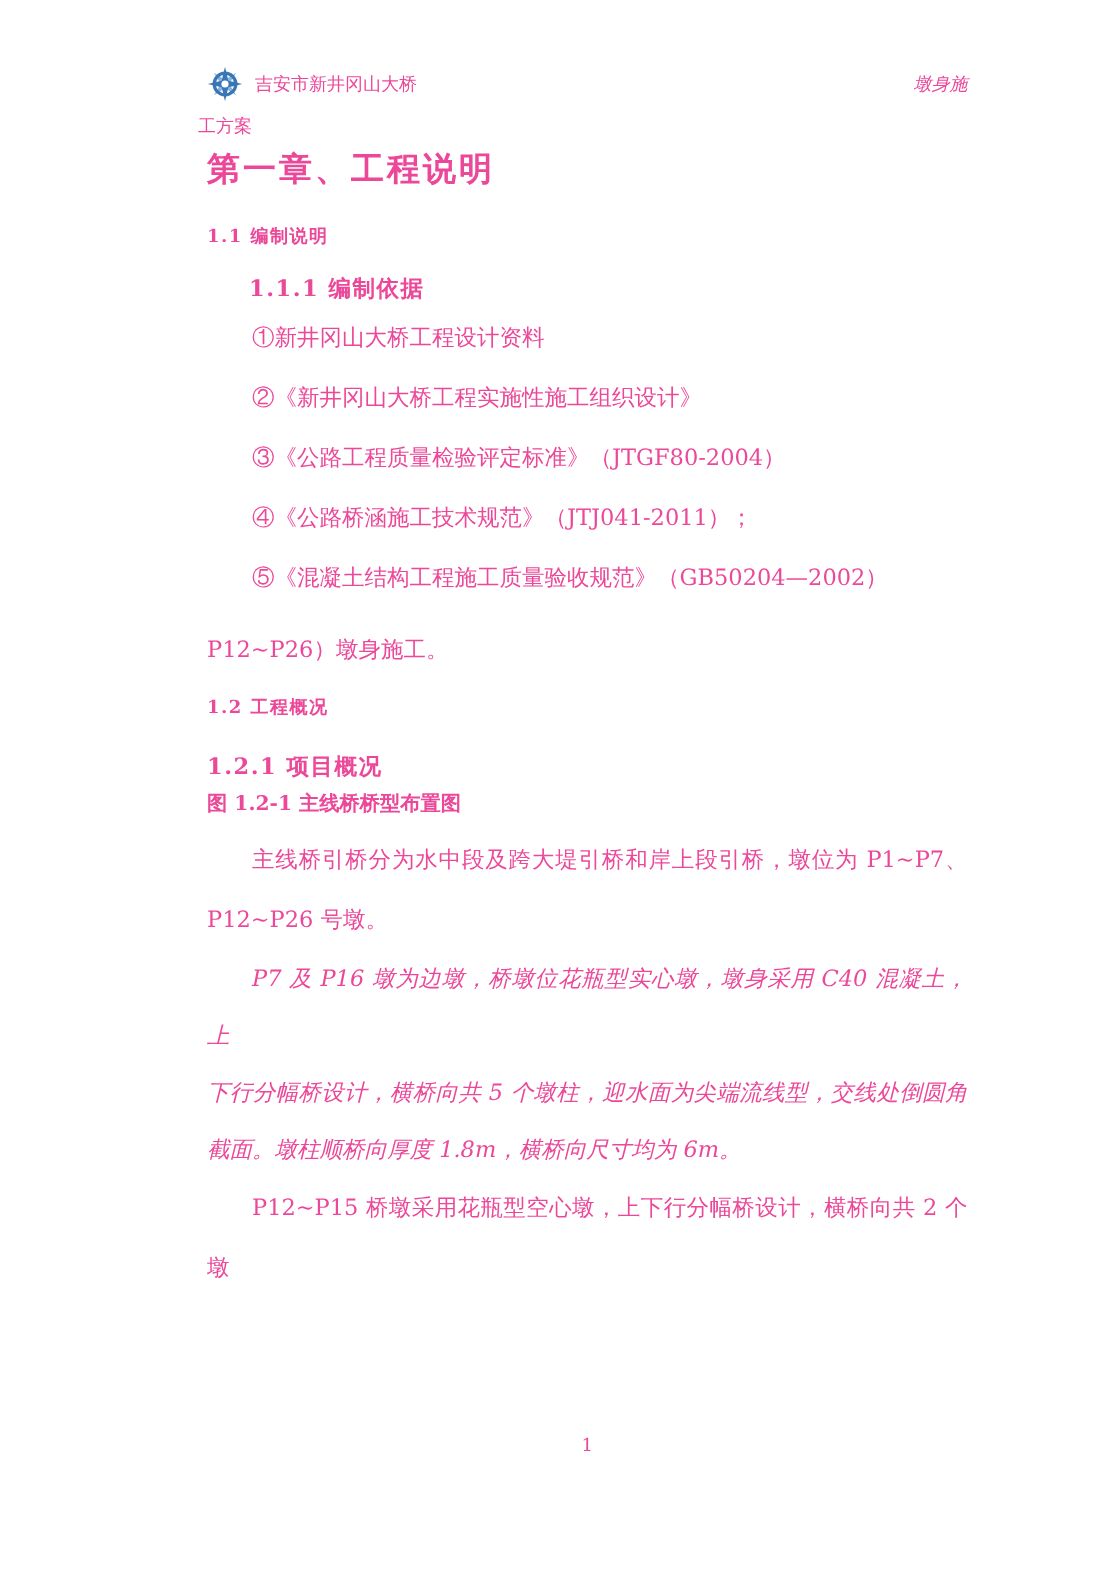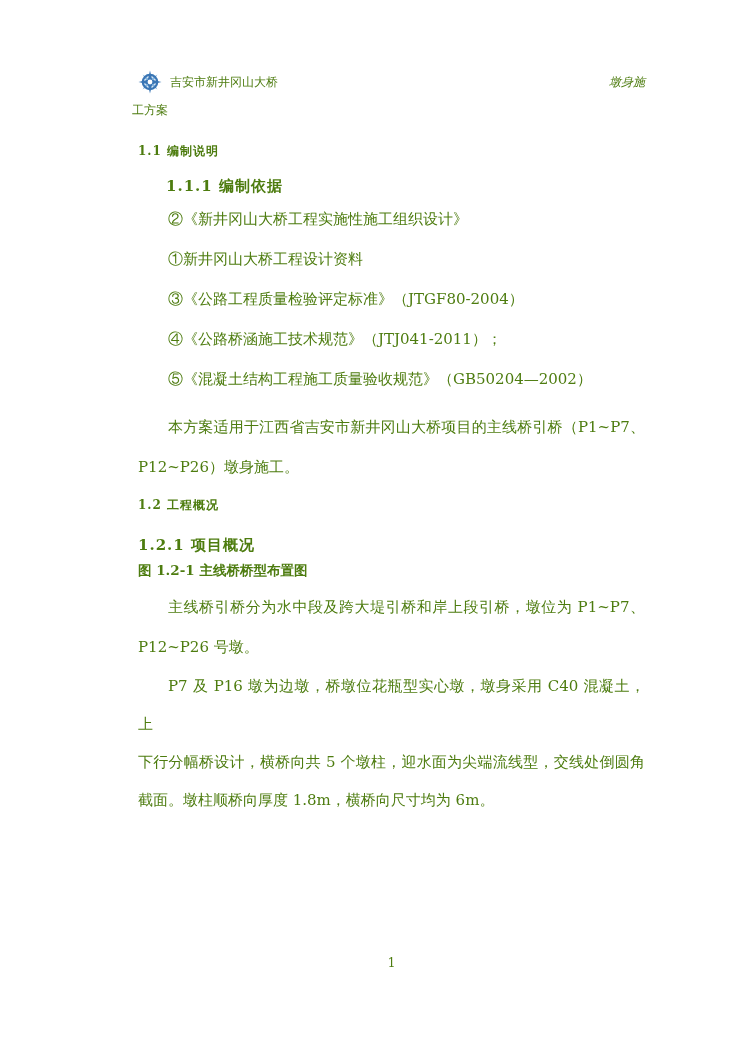--- a/index.html
+++ b/index.html
@@ -2,23 +2,23 @@
 <html><head>
 <meta charset="utf-8">
 <style>
   html,body{ margin:0; padding:0; background:#888; }
   .page{
     position:relative;
     width:744px; height:1052px;
     margin:0 auto;
     background:#ffffff;
     box-sizing:border-box;
-    padding:70px 99px 0 138px;
+    padding:44px 99px 0 138px;
     font-family:"DejaVu Serif","Liberation Serif",serif;
-    color:#4d7c0f;
+    color:#ec4899;
     overflow:hidden;
   }
   
   .hdr-row{ display:flex; align-items:center; height:24px; font-size:12px; }
   .hdr-left{ display:flex; align-items:center; gap:8px; flex:1; min-width:0; }
   .logo{ width:24px; height:24px; flex:0 0 auto; }
   .logo svg{ width:24px; height:24px; display:block; }
   .hdr-right{ font-size:12px; white-space:nowrap;font-style:italic; }
   .hdr-wrap{ height:24px; line-height:24px; font-size:12px; margin-top:4px; margin-left:-6px; }
   
@@ -33,21 +33,21 @@
   .caption{ margin-top:5px; font-size:13.5px; line-height:19px; font-weight:bold; }
   
   .list{ margin-top:2px; }
   .list-item{ line-height:40px; font-size:15px; padding-left:30px; }
   .para{ font-size:15px; }
   .para .line{ line-height:40px; text-align:justify; text-align-last:justify; }
   .para .line.first{ text-indent:30px; }
   .para .line.last{ text-align-last:left; }
   #scope{ margin-top:8px; }
   #overview{ margin-top:7px; }
-  #waterp .line{ line-height:38px; }
+  #waterp .line{ line-height:38px;font-style:italic; }
   .sub-bold{ line-height:40px; font-size:15px; font-weight:bold; padding-left:30px; }
   
   .pageno{ position:absolute; top:956px; left:138px; right:99px; text-align:center; font-size:12px; }
 </style>
 </head>
 <body>
 
 <div class="page">
 
   <div class="hdr-row">
@@ -59,50 +59,53 @@
           <path d="M12 0.5 L14.2 9.8 L23.5 12 L14.2 14.2 L12 23.5 L9.8 14.2 L0.5 12 L9.8 9.8 Z" fill="#3a76b5"></path>
           <circle cx="12" cy="12" r="2.4" fill="#ffffff"></circle>
         </svg>
       </span>
       <span>吉安市新井冈山大桥</span>
     </div>
     <div class="hdr-right">墩身施</div>
   </div>
   <div class="hdr-wrap">工方案</div>
 
+  <div class="doc-title">第一章、工程说明</div>
 
   <div class="h2" id="s11">1.1 编制说明</div>
   <div class="h3" id="s111">1.1.1 编制依据</div>
 
   <div class="list">
+    <div class="list-item">①新井冈山大桥工程设计资料</div>
     <div class="list-item">②《新井冈山大桥工程实施性施工组织设计》</div>
-    <div class="list-item">①新井冈山大桥工程设计资料</div>
     <div class="list-item">③《公路工程质量检验评定标准》（JTGF80-2004）</div>
     <div class="list-item">④《公路桥涵施工技术规范》（JTJ041-2011）；</div>
     <div class="list-item">⑤《混凝土结构工程施工质量验收规范》（GB50204—2002）</div>
   </div>
 
 
   <div class="para" id="scope">
-    <div class="line first">本方案适用于江西省吉安市新井冈山大桥项目的主线桥引桥（P1~P7、</div>
     <div class="line last">P12~P26）墩身施工。</div>
   </div>
 
   <div class="h2" id="s12">1.2 工程概况</div>
   <div class="h3" id="s121">1.2.1 项目概况</div>
   <div class="caption">图 1.2-1 主线桥桥型布置图</div>
 
   <div class="para" id="overview">
     <div class="line first">主线桥引桥分为水中段及跨大堤引桥和岸上段引桥，墩位为 P1~P7、</div>
     <div class="line last">P12~P26 号墩。</div>
   </div>
 
 
   <div class="para" id="waterp">
     <div class="line first">P7 及 P16 墩为边墩，桥墩位花瓶型实心墩，墩身采用 C40 混凝土，上</div>
     <div class="line">下行分幅桥设计，横桥向共 5 个墩柱，迎水面为尖端流线型，交线处倒圆角</div>
     <div class="line last">截面。墩柱顺桥向厚度 1.8m，横桥向尺寸均为 6m。</div>
   </div>
 
+  <div class="para" id="hollowp">
+    <div class="line first">P12~P15 桥墩采用花瓶型空心墩，上下行分幅桥设计，横桥向共 2 个墩</div>
+  </div>
 
   <div class="pageno">1</div>
 
 </div>
 
 </body></html>

